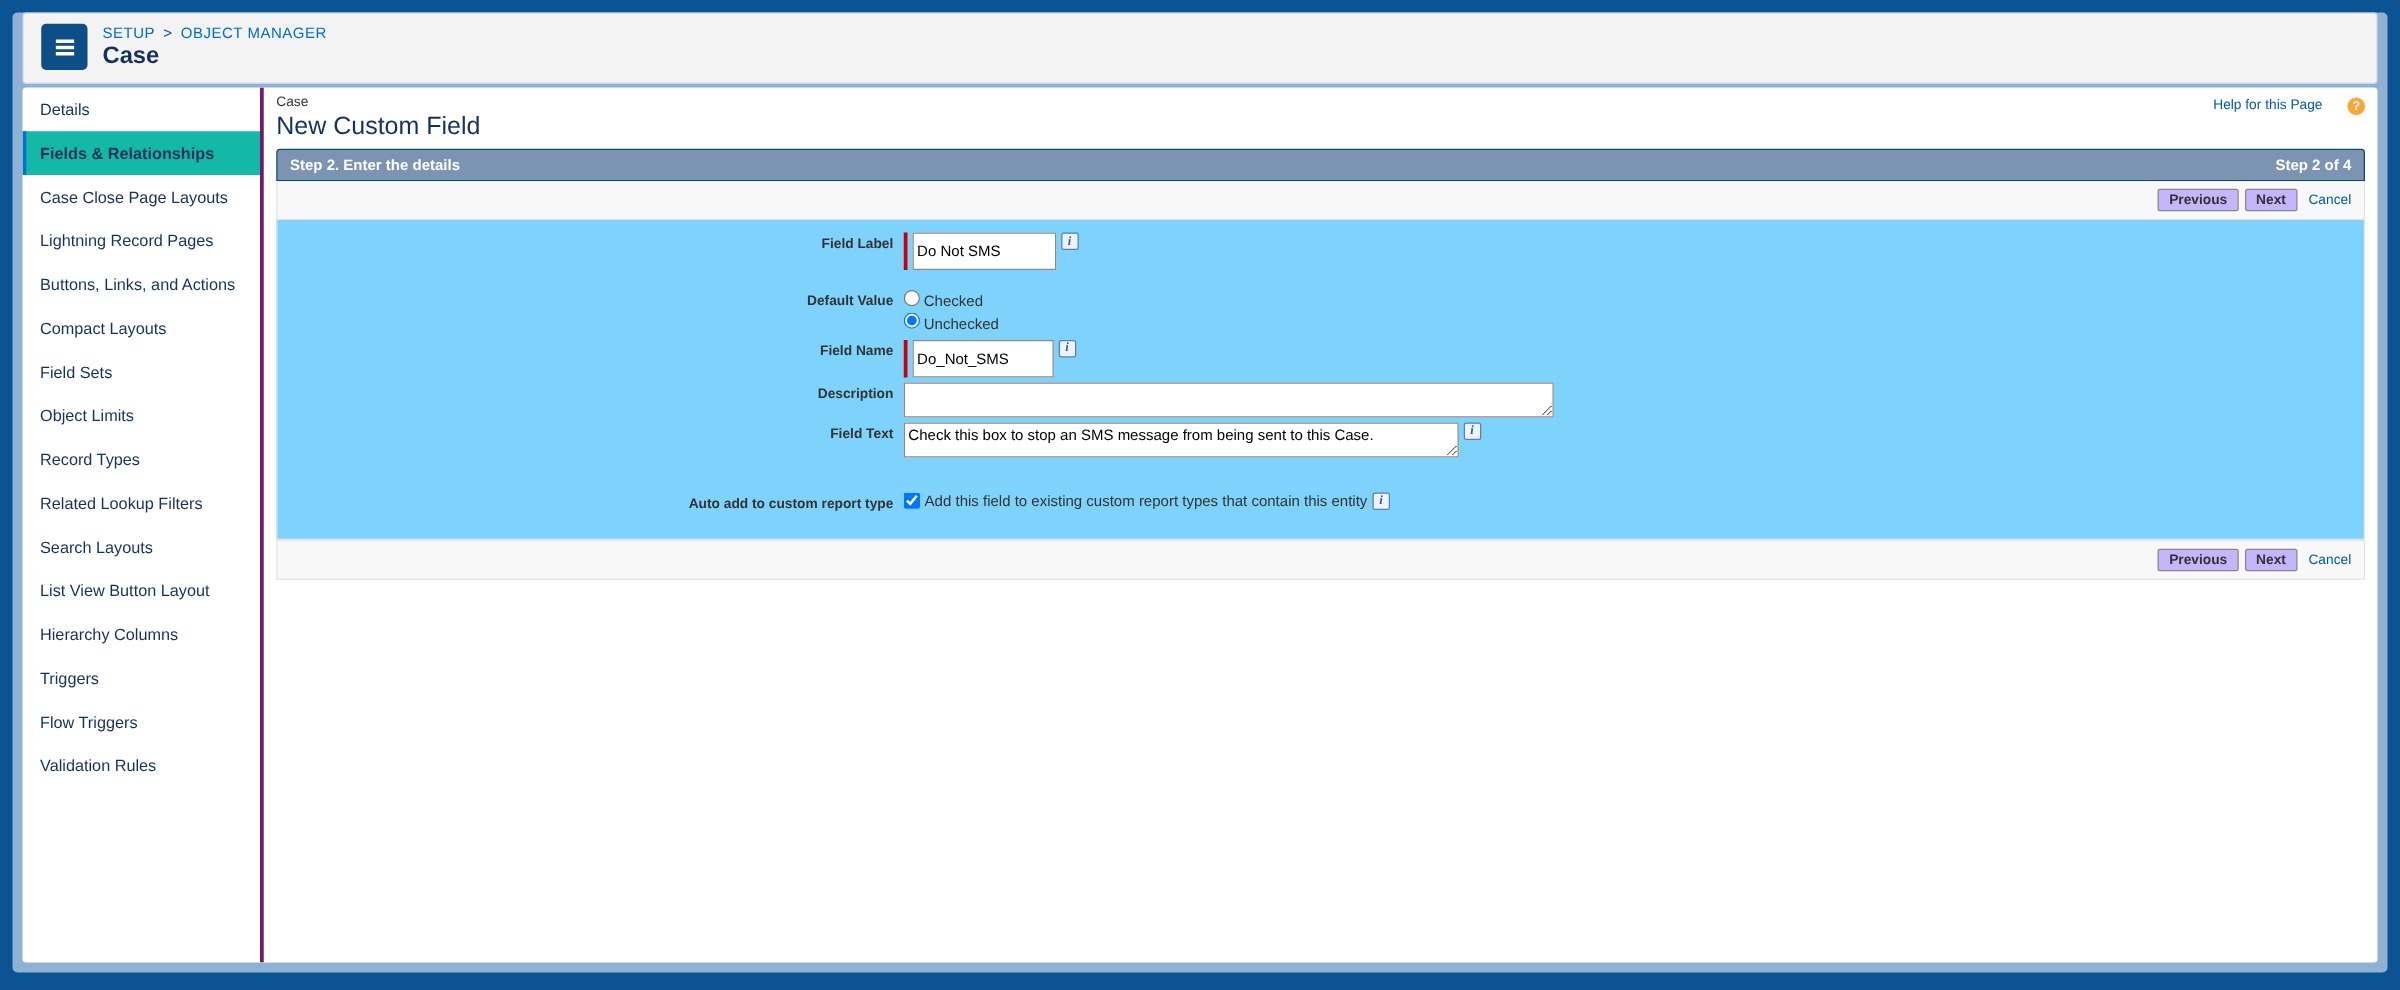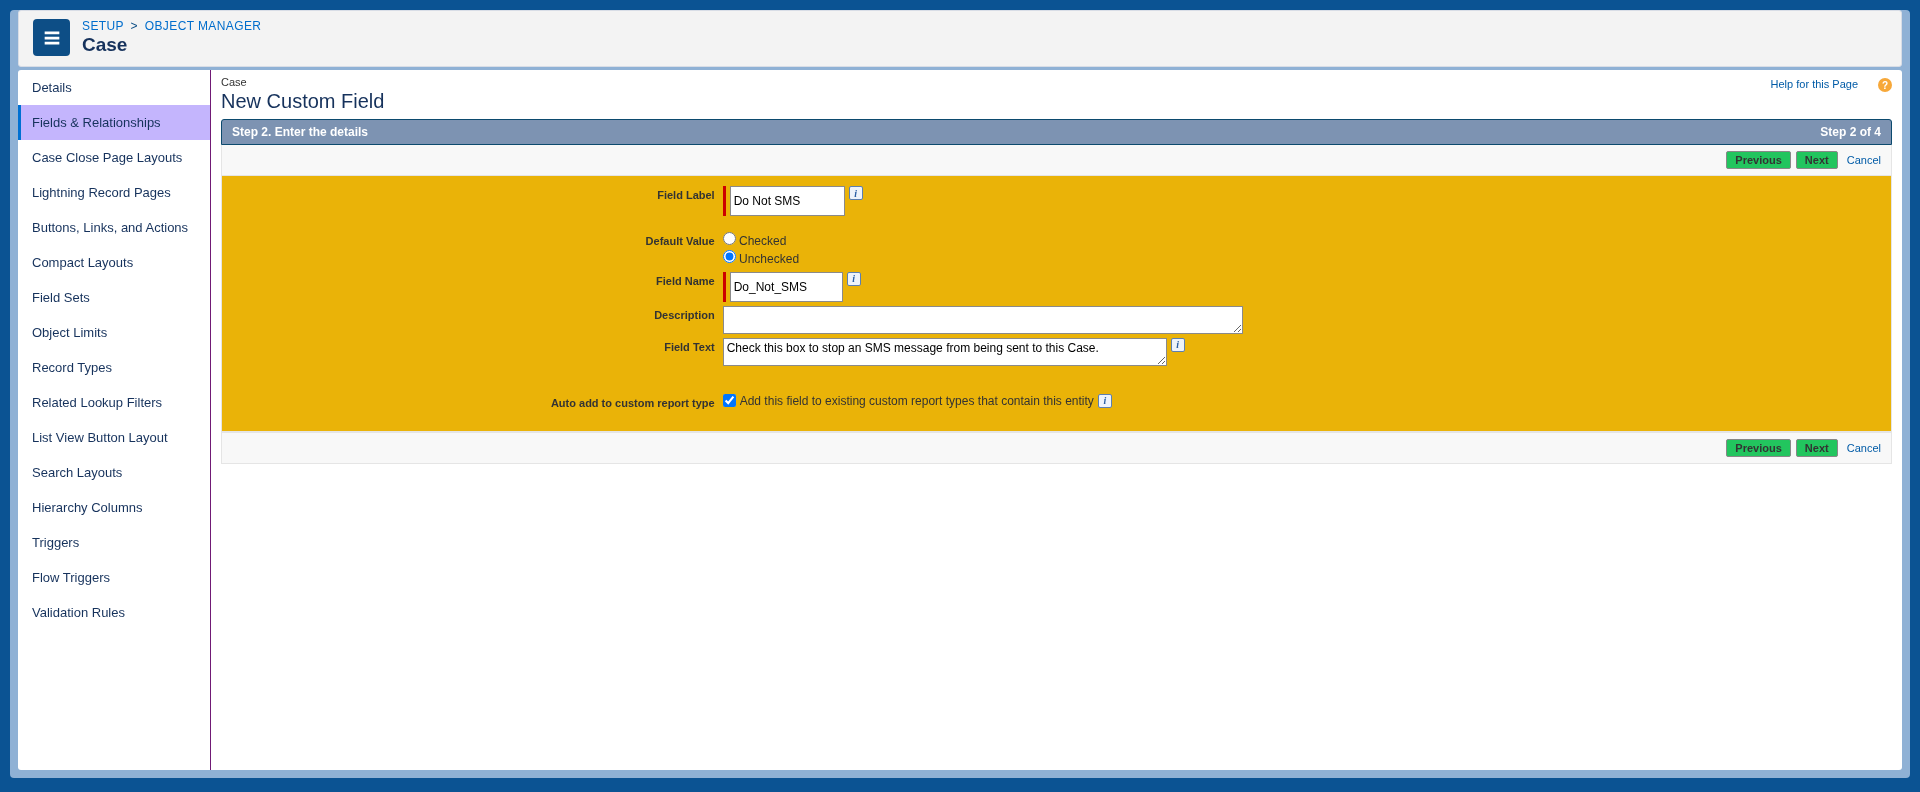--- a/index.html
+++ b/index.html
@@ -10,38 +10,38 @@
   .header-card { background: #f3f3f3; border: 1px solid #d8dde6; border-radius: 3px; margin: 0 8px 3px 8px; padding: 8px 14px 10px 14px; display: flex; align-items: center; position: relative; }
   .header-icon { width: 37px; height: 37px; background: #0d4e86; border-radius: 4px; display: flex; align-items: center; justify-content: center; margin-right: 12px; }
   .header-icon svg { width: 22px; height: 22px; fill: #fff; }
   .breadcrumb { font-size: 12px; letter-spacing: .4px; }
   .breadcrumb a { color: #006dcc; text-decoration: none; }
   .breadcrumb .sep { color: #0d4e86; margin: 0 3px; }
   .breadcrumb, .breadcrumb a { text-transform: uppercase; }
   .header-title { font-size: 19px; font-weight: 700; color: #16325c; margin-top: 1px; }
 
   .main-card { background: #fff; border-radius: 3px; margin: 0 8px; display: flex; min-height: 700px; overflow: hidden; }
-  .sidebar { width: 193px; border-right: 1px solid #701a75; }
+  .sidebar { width: 193px; border-right: 3px solid #701a75; }
   .sidebar-item { padding: 10px 14px; font-size: 13px; color: #16325c; cursor: pointer; }
-  .sidebar-item.active { border-left: 3px solid #0070d2; background: #c4b5fd; font-weight: 400; padding-left: 11px; }
+  .sidebar-item.active { border-left: 3px solid #0070d2; background: #14b8a6; font-weight: 700; padding-left: 11px; }
   .sidebar-item:not(.active) { border-left: 3px solid transparent; padding-left: 11px;}
 
   .content { flex: 1; padding: 6px 10px 10px 10px; }
   .content-top { display: flex; justify-content: space-between; align-items: flex-start; margin-bottom: 6px; }
   .crumb-small { font-size: 11px; color: #333; margin-bottom: 2px; }
   .page-title { font-size: 20px; font-weight: 400; color: #16325c; text-align: center; }
   .help-link { font-size: 11px; color: #015ba7; text-decoration: none; display: flex; align-items: flex-start; gap: 20px; margin-top: 2px; }
   .help-icon { width: 14px; height: 14px; border-radius: 50%; background: #f7a839; color: #fff; font-size: 10px; font-weight: 700; display: inline-flex; align-items: center; justify-content: center; }
 
   .step-bar { background: #7d93b2; color: #fff; font-size: 12px; font-weight: 700; padding: 5px 10px; display: flex; justify-content: space-between; border-radius: 3px 3px 0 0; border:1px solid #0c4a6e; }
   .button-row { background: #f8f8f8; border: 1px solid #e5e5e5; border-top: none; padding: 6px 10px; text-align: right; font-size: 11px; }
-  .btn { background: #22c55e; border: 1px solid #888; border-radius: 2px; padding: 2px 8px; font-size: 11px; font-weight: 700; color: #333; cursor: pointer; margin-left: 2px; }
+  .btn { background: #c4b5fd; border: 1px solid #888; border-radius: 2px; padding: 2px 8px; font-size: 11px; font-weight: 700; color: #333; cursor: pointer; margin-left: 2px; }
   .link { color: #015ba7; text-decoration: none; margin-left: 6px; cursor: pointer; }
 
-  .form-panel { background: #eab308; border: 1px solid #e5e5e5; border-top: none; padding: 8px 0 20px 0; }
+  .form-panel { background: #7dd3fc; border: 1px solid #e5e5e5; border-top: none; padding: 8px 0 20px 0; }
   .form-row { display: flex; align-items: flex-start; padding: 2px 0; }
   .form-label { width: 30%; min-width: 200px; max-width: 520px; text-align: right; font-size: 11px; font-weight: 700; color: #333; padding: 3px 8px 0 0; }
   .form-field { flex: 1; display: flex; align-items: flex-start; gap: 4px; font-size: 12px; color: #333; }
   .req-bar { display:inline-block; width:3px; align-self:stretch; background:#c00; margin-right:0; }
   input[type=text] { border: 1px solid #8a8a8a; padding: 1px 3px; font-size: 12px; height: 30px; }
   textarea { border: 1px solid #8a8a8a; font-size: 12px; padding: 2px 3px; resize: both; }
   .info-icon { width: 14px; height: 14px; border: 1px solid #5c7fb0; border-radius: 2px; background: #eef3fa; color: #2b5fa4; font-size: 10px; font-weight: 700; display: inline-flex; align-items: center; justify-content: center; cursor: pointer; font-family: "Times New Roman", serif; font-style: italic;}
   .radio-col label { font-size: 12px; display:block; line-height:1.4; }
   .spacer-row { height: 12px; }
 </style>
@@ -72,22 +72,22 @@
         <div class="sidebar-item">Details</div>
         <div class="sidebar-item active">Fields &amp; Relationships</div>
         <div class="sidebar-item">Case Close Page Layouts</div>
         <div class="sidebar-item">Lightning Record Pages</div>
         <div class="sidebar-item">Buttons, Links, and Actions</div>
         <div class="sidebar-item">Compact Layouts</div>
         <div class="sidebar-item">Field Sets</div>
         <div class="sidebar-item">Object Limits</div>
         <div class="sidebar-item">Record Types</div>
         <div class="sidebar-item">Related Lookup Filters</div>
+        <div class="sidebar-item">Search Layouts</div>
         <div class="sidebar-item">List View Button Layout</div>
-        <div class="sidebar-item">Search Layouts</div>
         <div class="sidebar-item">Hierarchy Columns</div>
         <div class="sidebar-item">Triggers</div>
         <div class="sidebar-item">Flow Triggers</div>
         <div class="sidebar-item">Validation Rules</div>
       </div>
 
       <div class="content">
         <div class="content-top">
           <div>
             <div class="crumb-small">Case</div>

